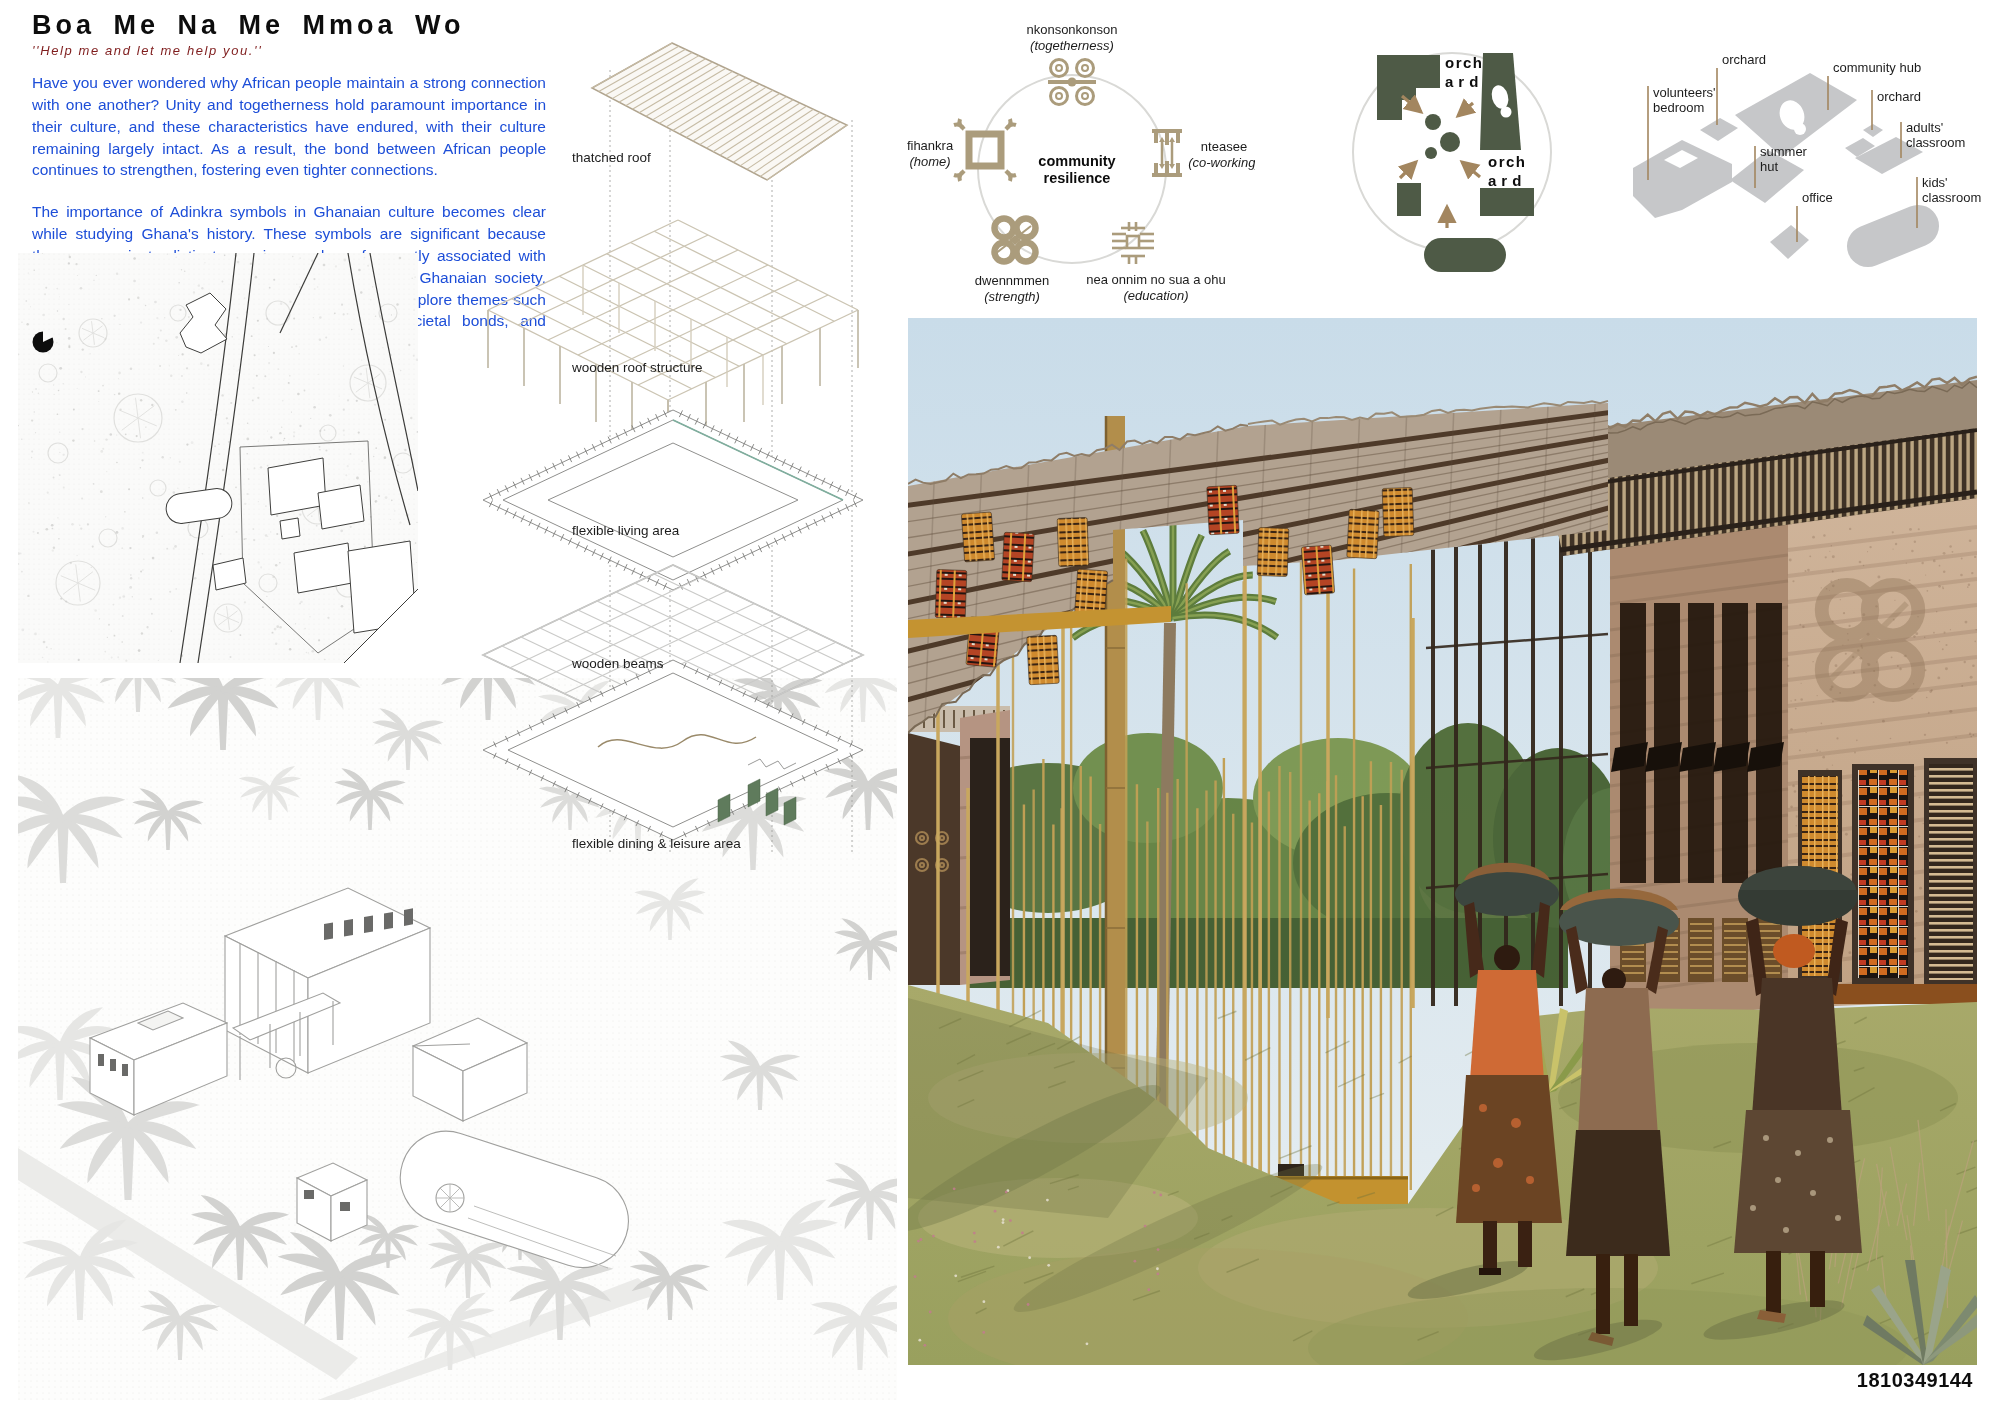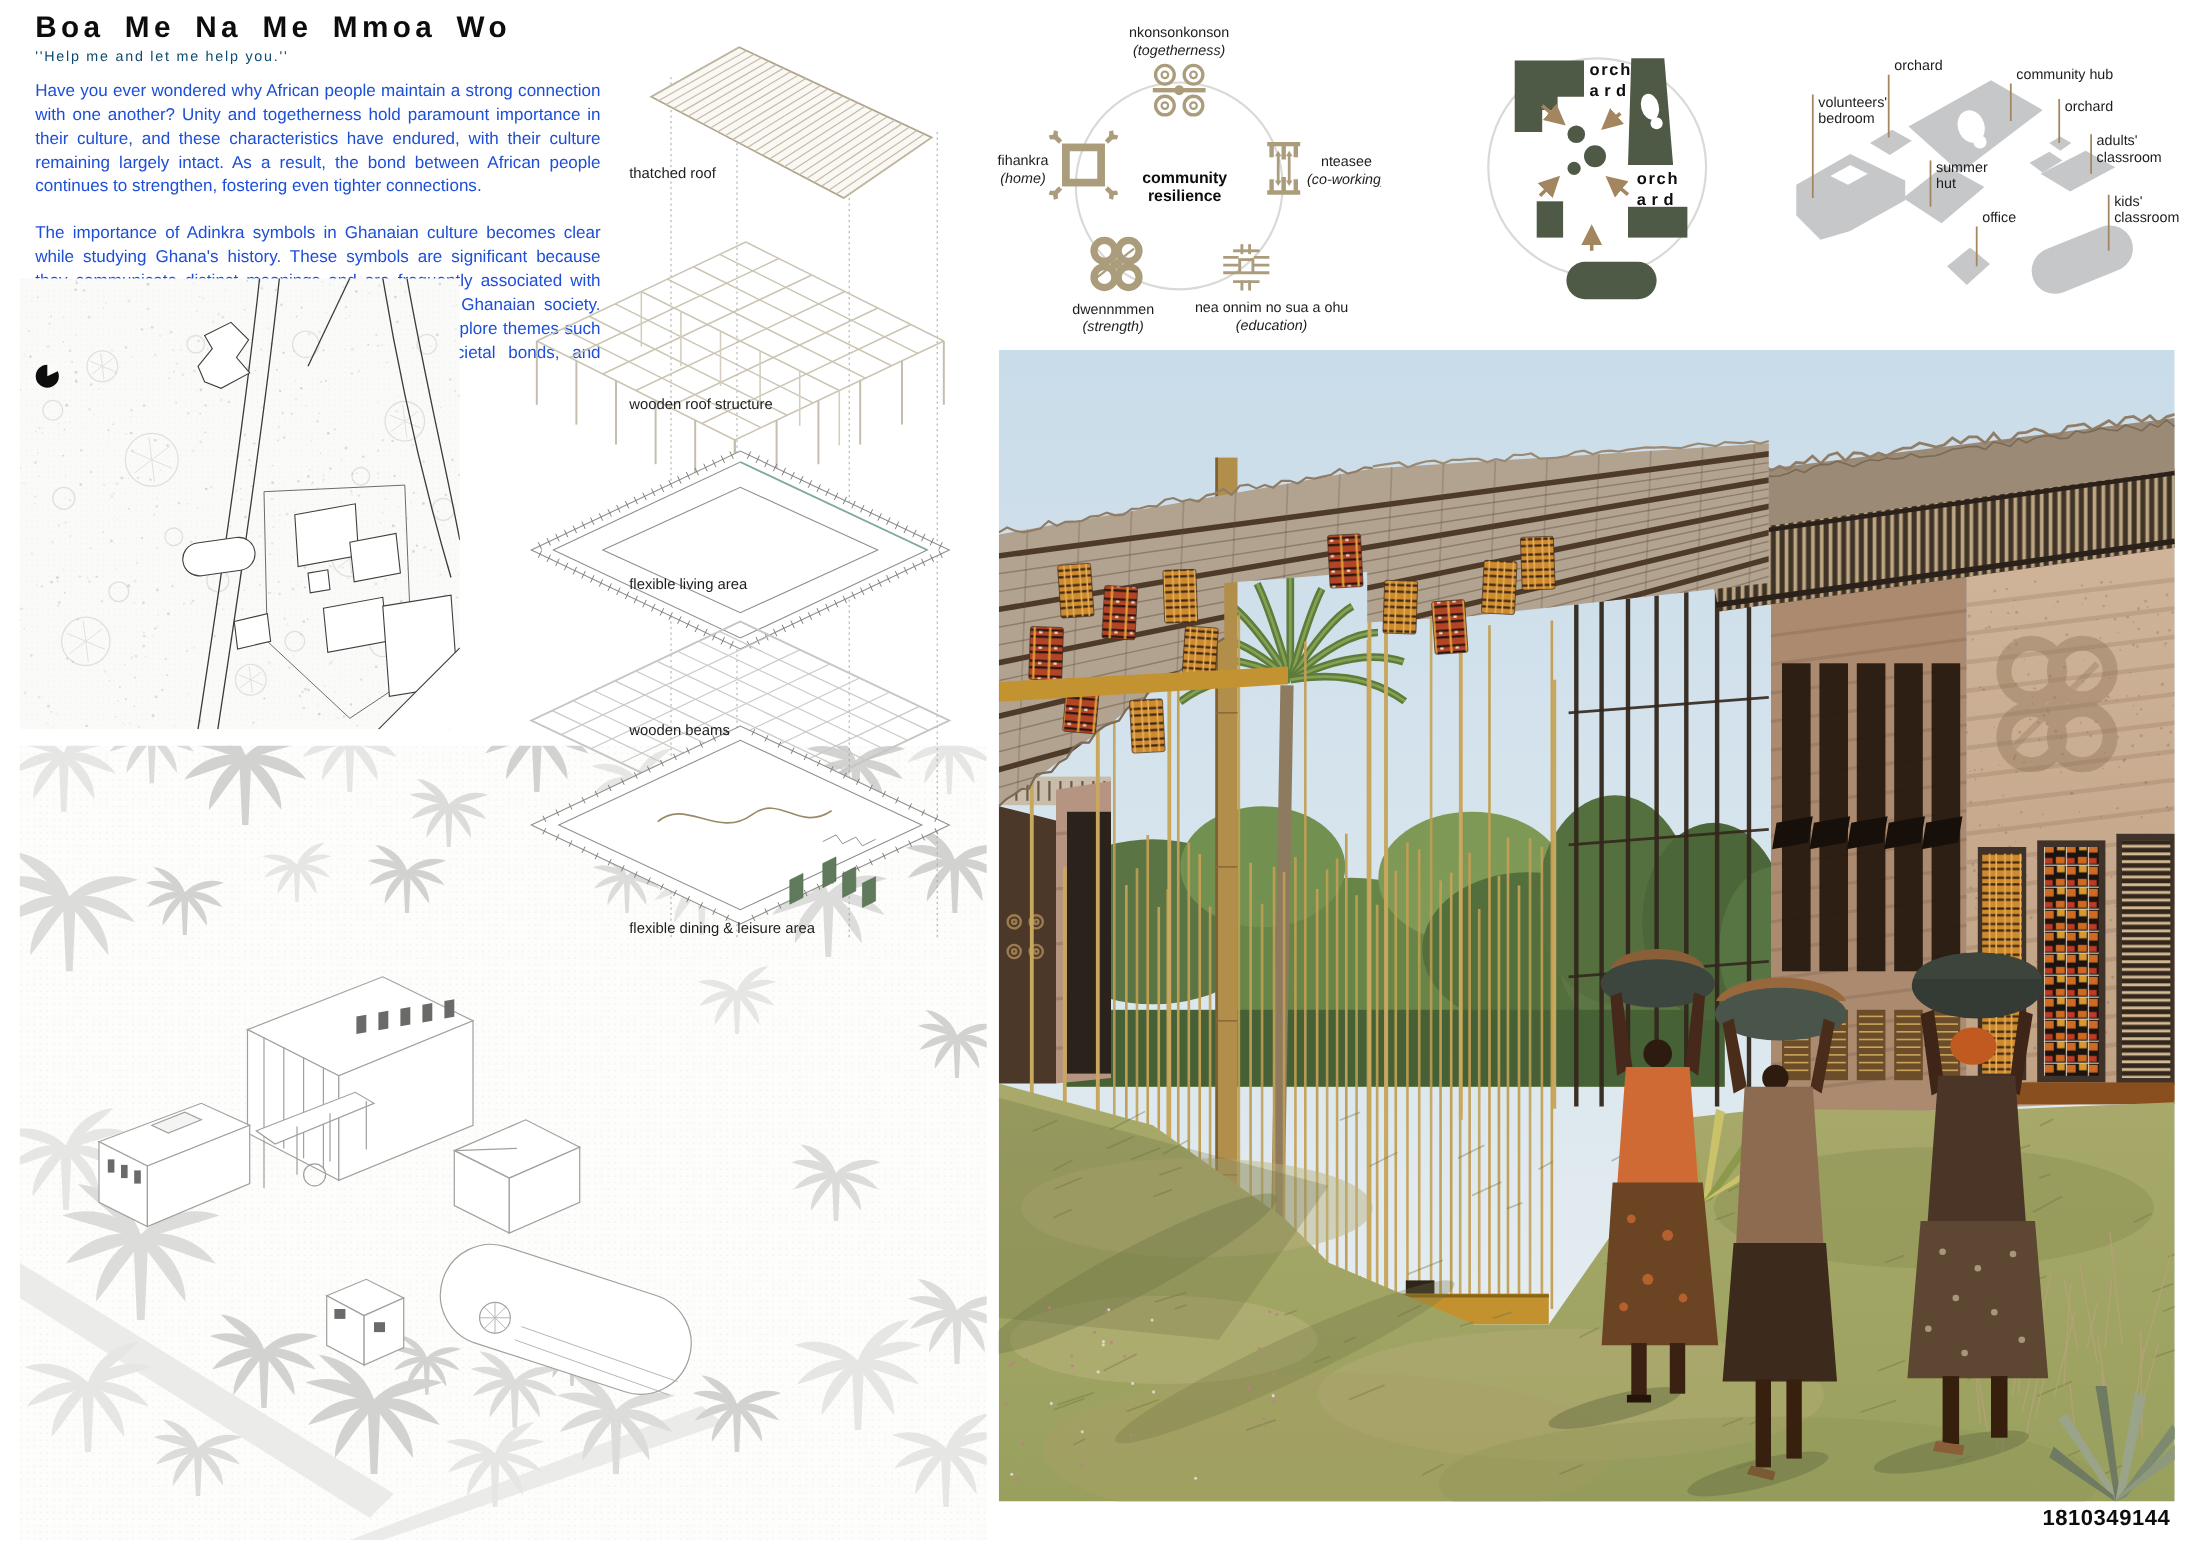--- a/index.html
+++ b/index.html
@@ -2,21 +2,21 @@
 <html><head>
 <meta charset="utf-8">
 <style>
   html,body{margin:0;padding:0;background:#888;}
   #board{position:relative;width:2000px;height:1413px;background:#ffffff;overflow:hidden;
          font-family:"Liberation Sans",sans-serif;color:#111;}
   #board > *{position:absolute;}
   
   .intro{left:16px;top:10px;width:514px;margin-left:16px;}
   .intro h1{margin:0 0 2px 0;font-size:27px;font-weight:bold;letter-spacing:4px;word-spacing:7px;color:#0d0d0d;}
-  .intro .subtitle{font-size:13px;letter-spacing:1.6px;color:#0c4a6e;margin-bottom:14px;}
+  .intro .subtitle{font-size:13px;font-style:italic;letter-spacing:1.6px;color:#7f1d1d;margin-bottom:14px;}
   .intro p{margin:0 0 20px 0;font-size:15.5px;line-height:1.41;text-align:justify;color:#1d4ed8;}
   
   text{font-family:"Liberation Sans",sans-serif;fill:#1c1c1c;}
   .xlbl{font-size:13.5px;}
   .albl{font-size:13px;}
   .albl-i{font-size:13px;font-style:italic;}
   .acenter{font-size:14.5px;font-weight:bold;fill:#0d0d0d;}
   .mlbl{font-size:15px;font-weight:bold;letter-spacing:1.5px;fill:#0d0d0d;}
   .mlbl2{font-size:15px;font-weight:bold;letter-spacing:5px;fill:#0d0d0d;}
   .slbl{font-size:13px;}

